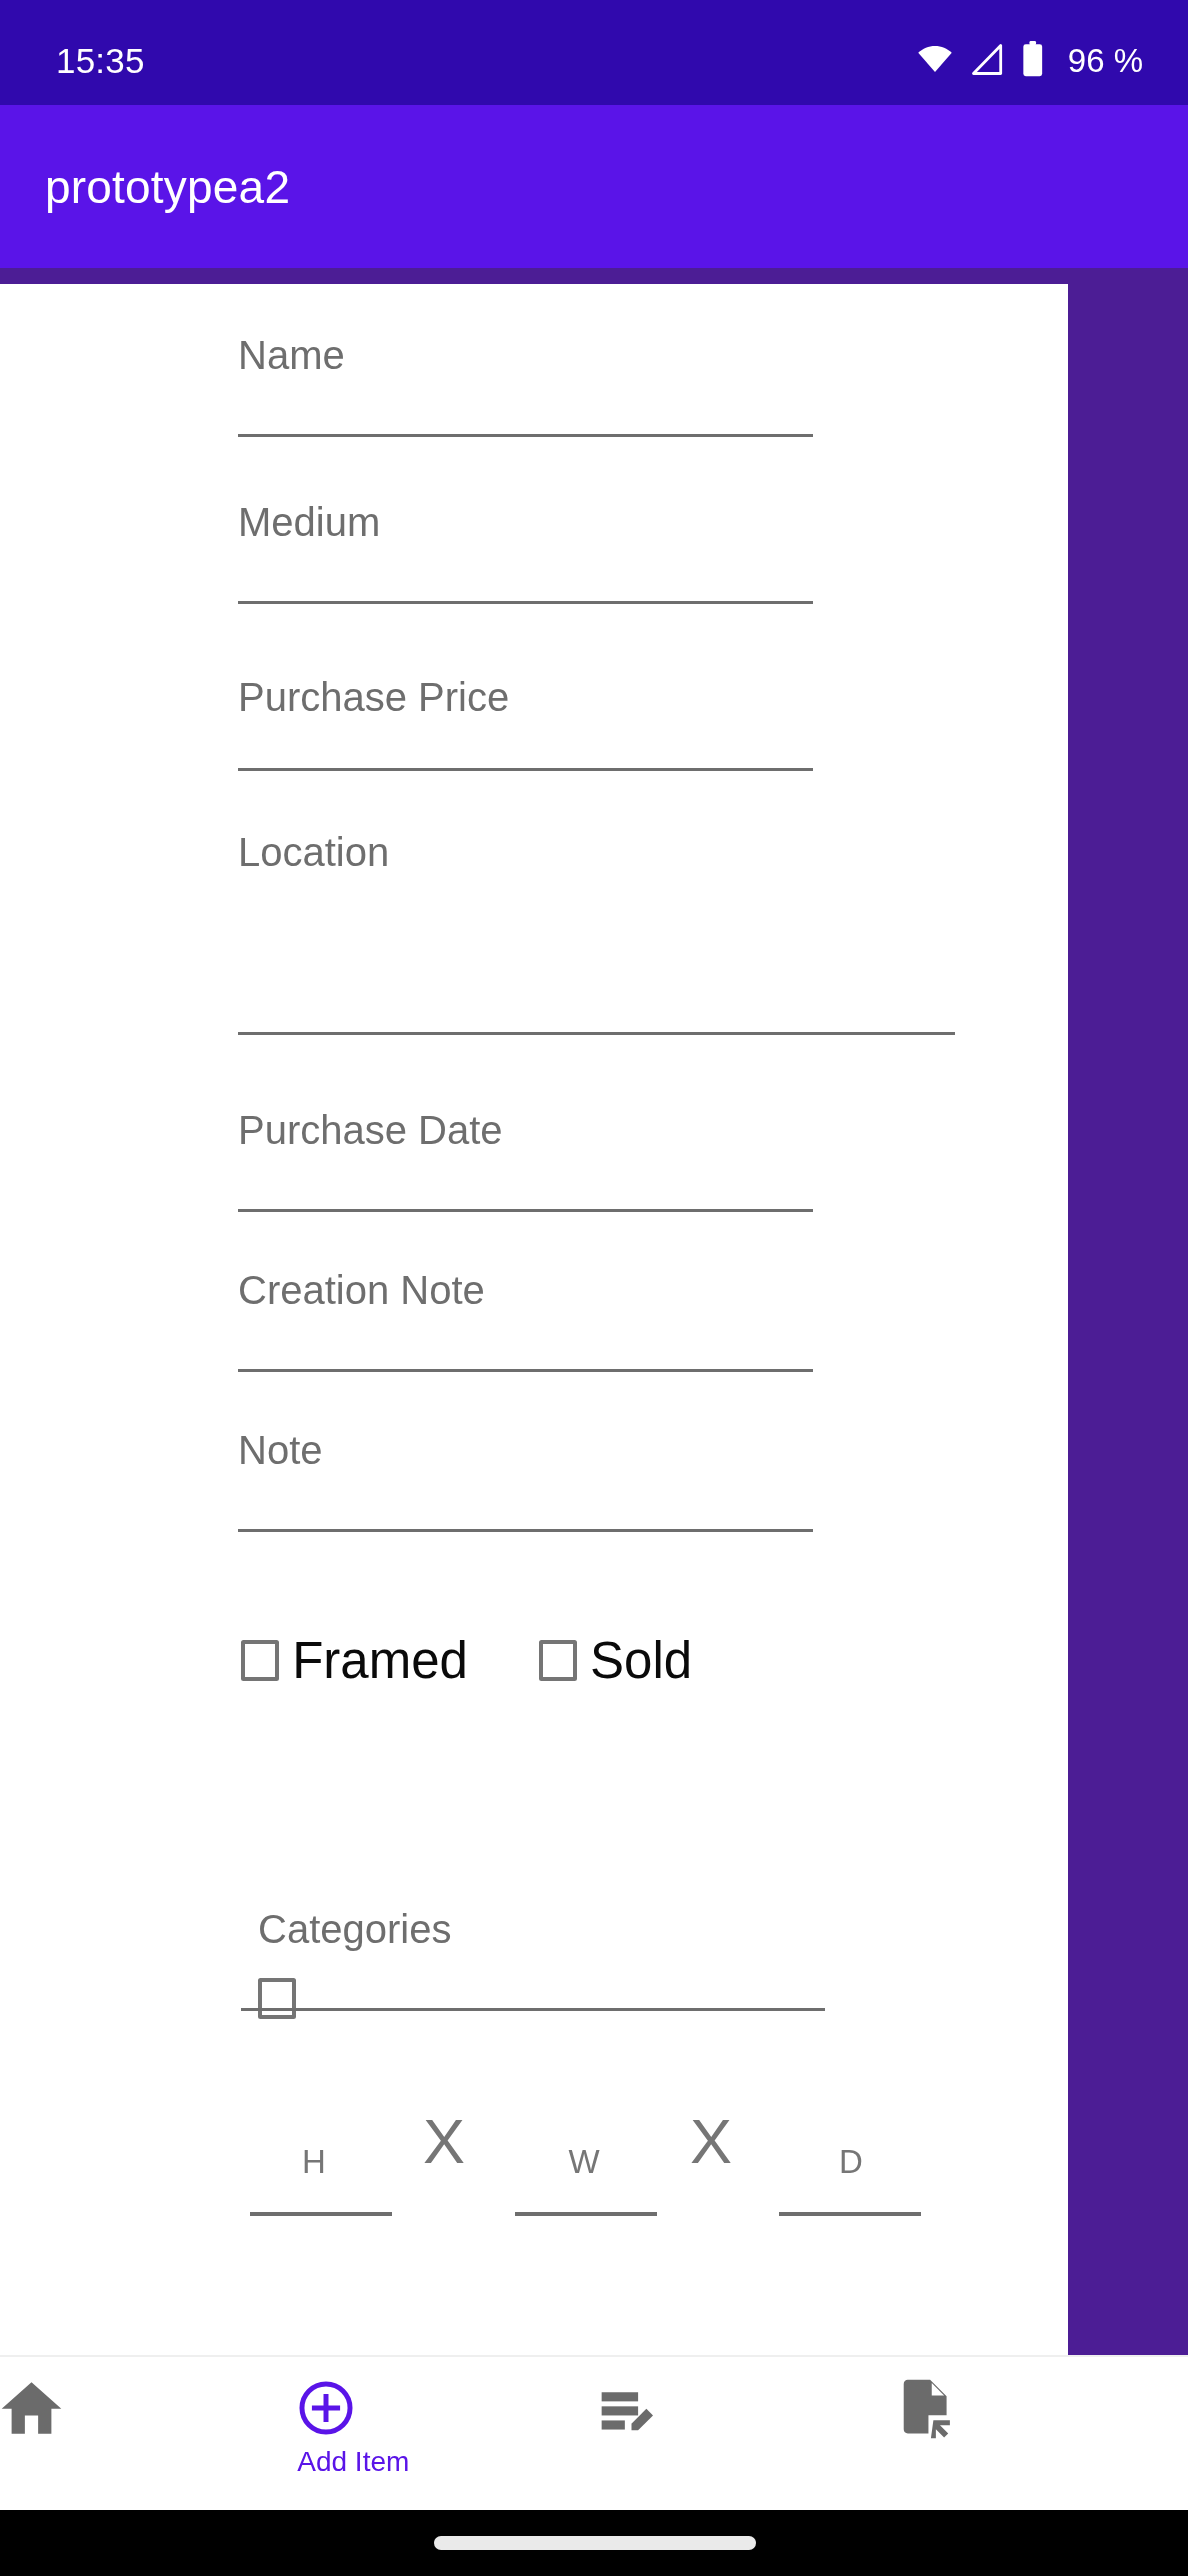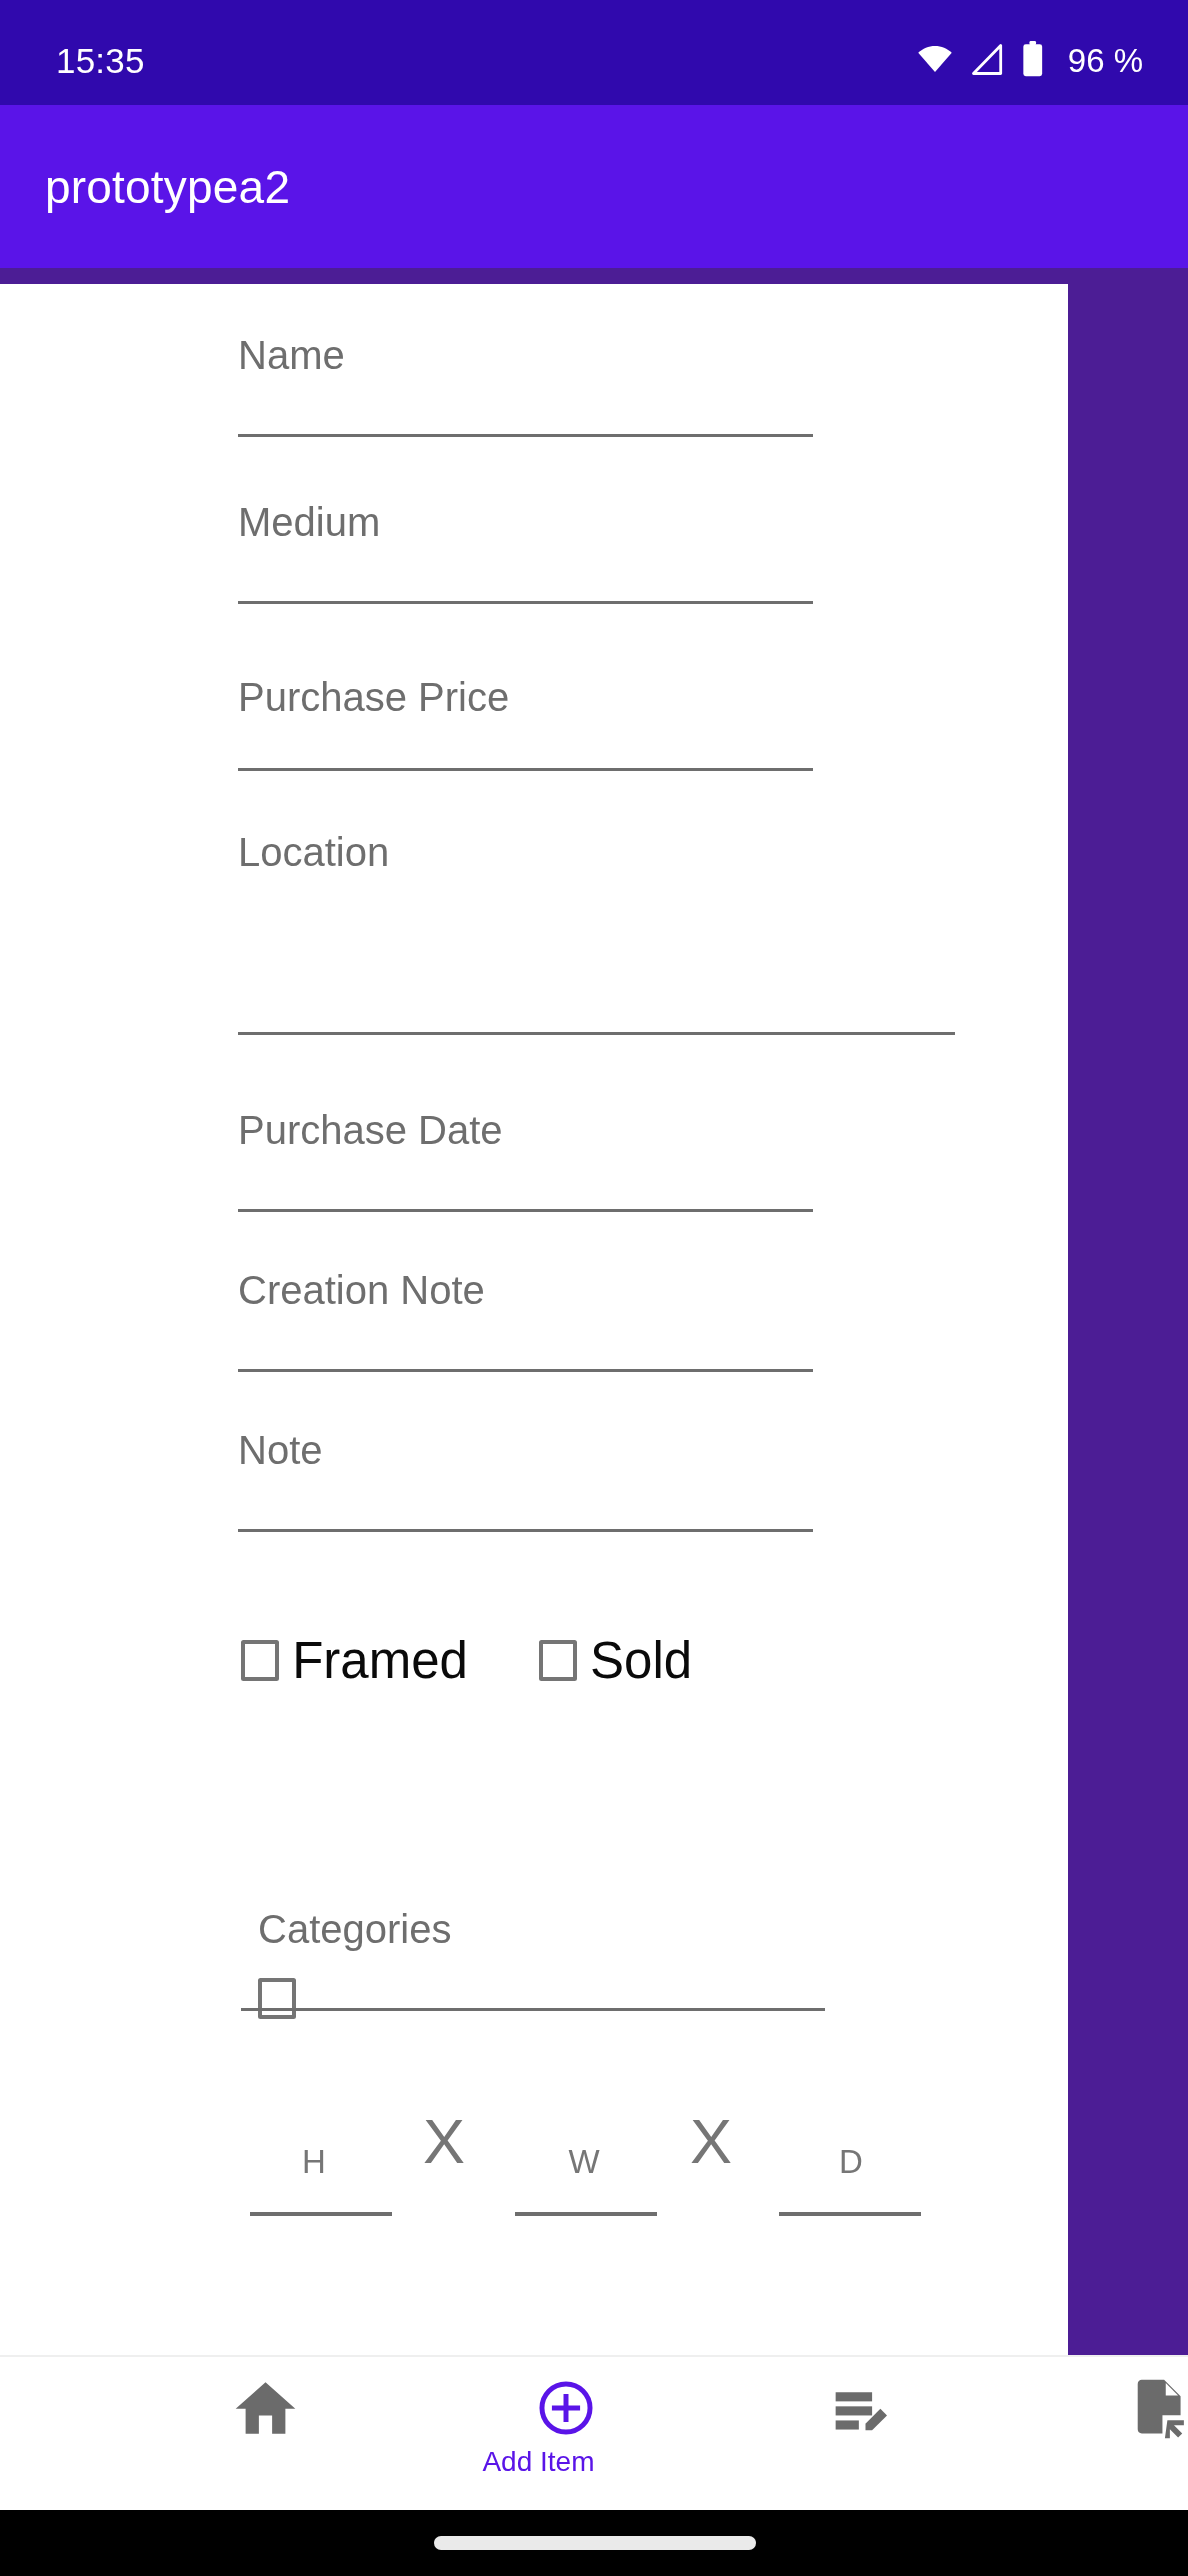--- a/index.html
+++ b/index.html
@@ -150,21 +150,21 @@
     position:absolute;
     top:2357px; left:0;
     width:1189px; height:153px;
     background:#FFFFFF;
     display:flex;
   }
   .nav-item {
     flex:1;
     display:flex;
     flex-direction:column;
-    align-items:flex-end;
+    align-items:flex-start;
     justify-content:flex-start;
     padding-top:21.5px;
   }
   .nav-icon { display:block; }
   .nav-label {
     margin-top:8.3px;
     font-size:28px;
     line-height:1;
     color:#5A14E8;
     white-space:nowrap;

